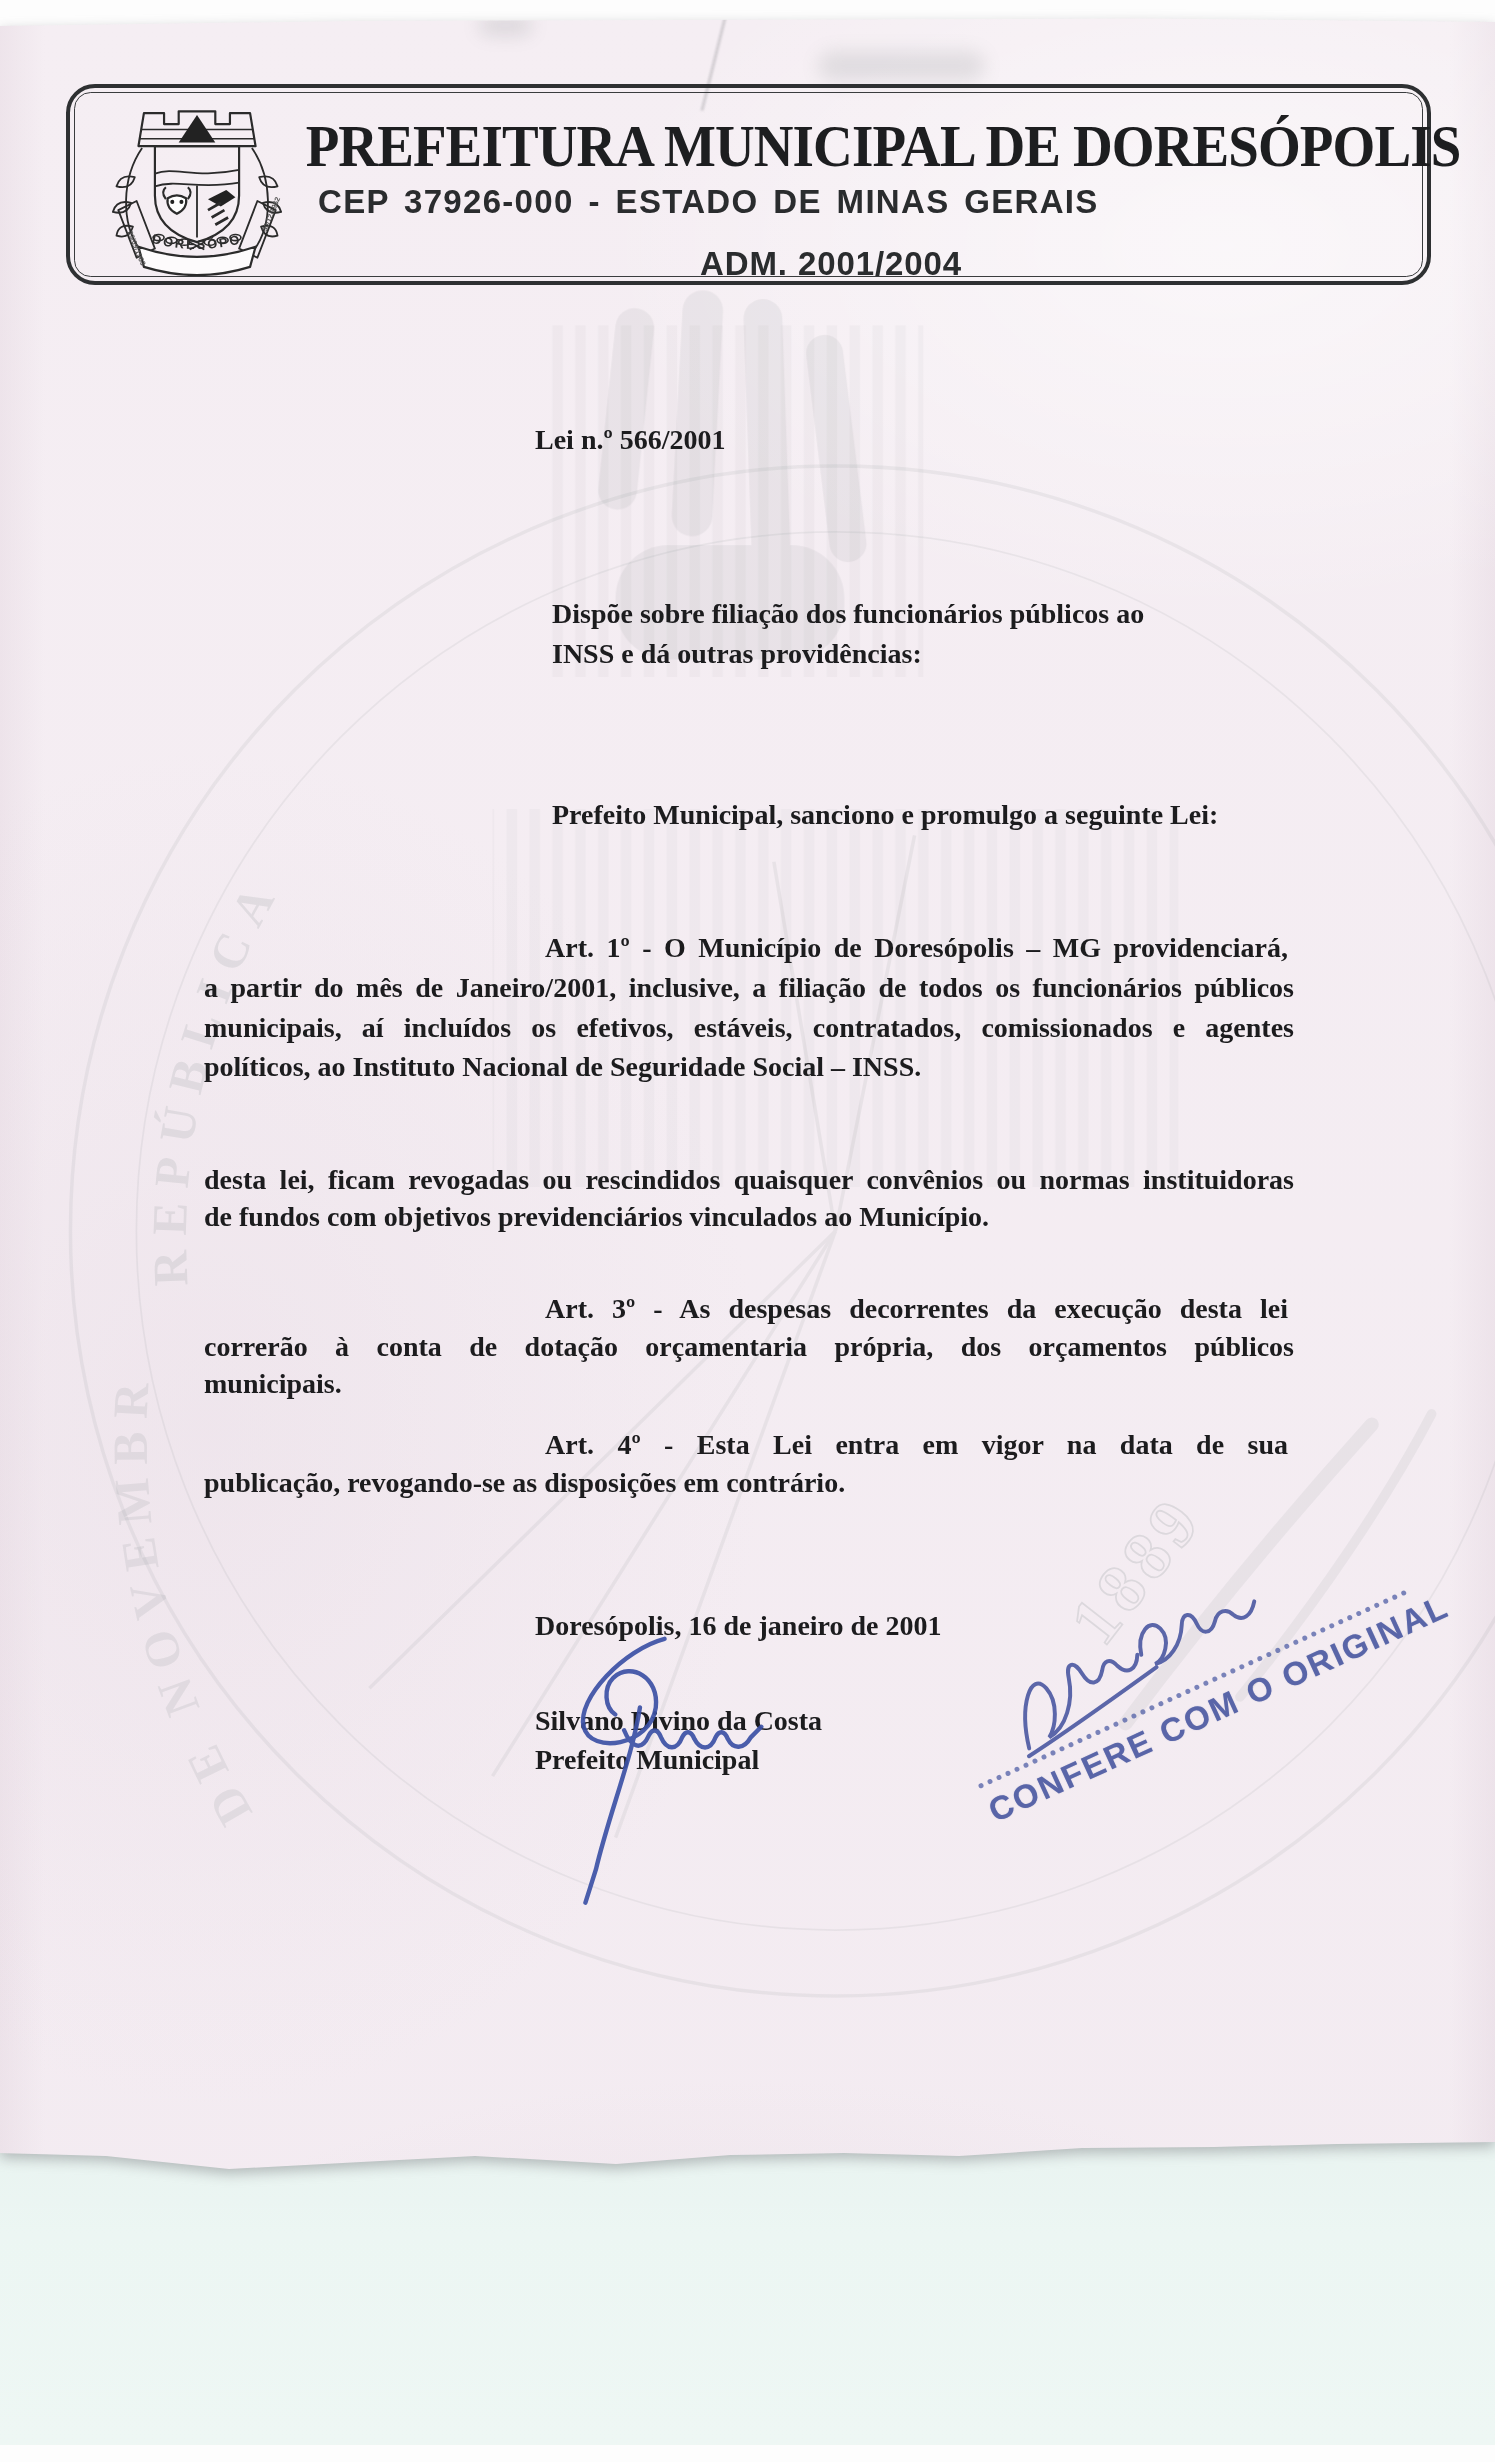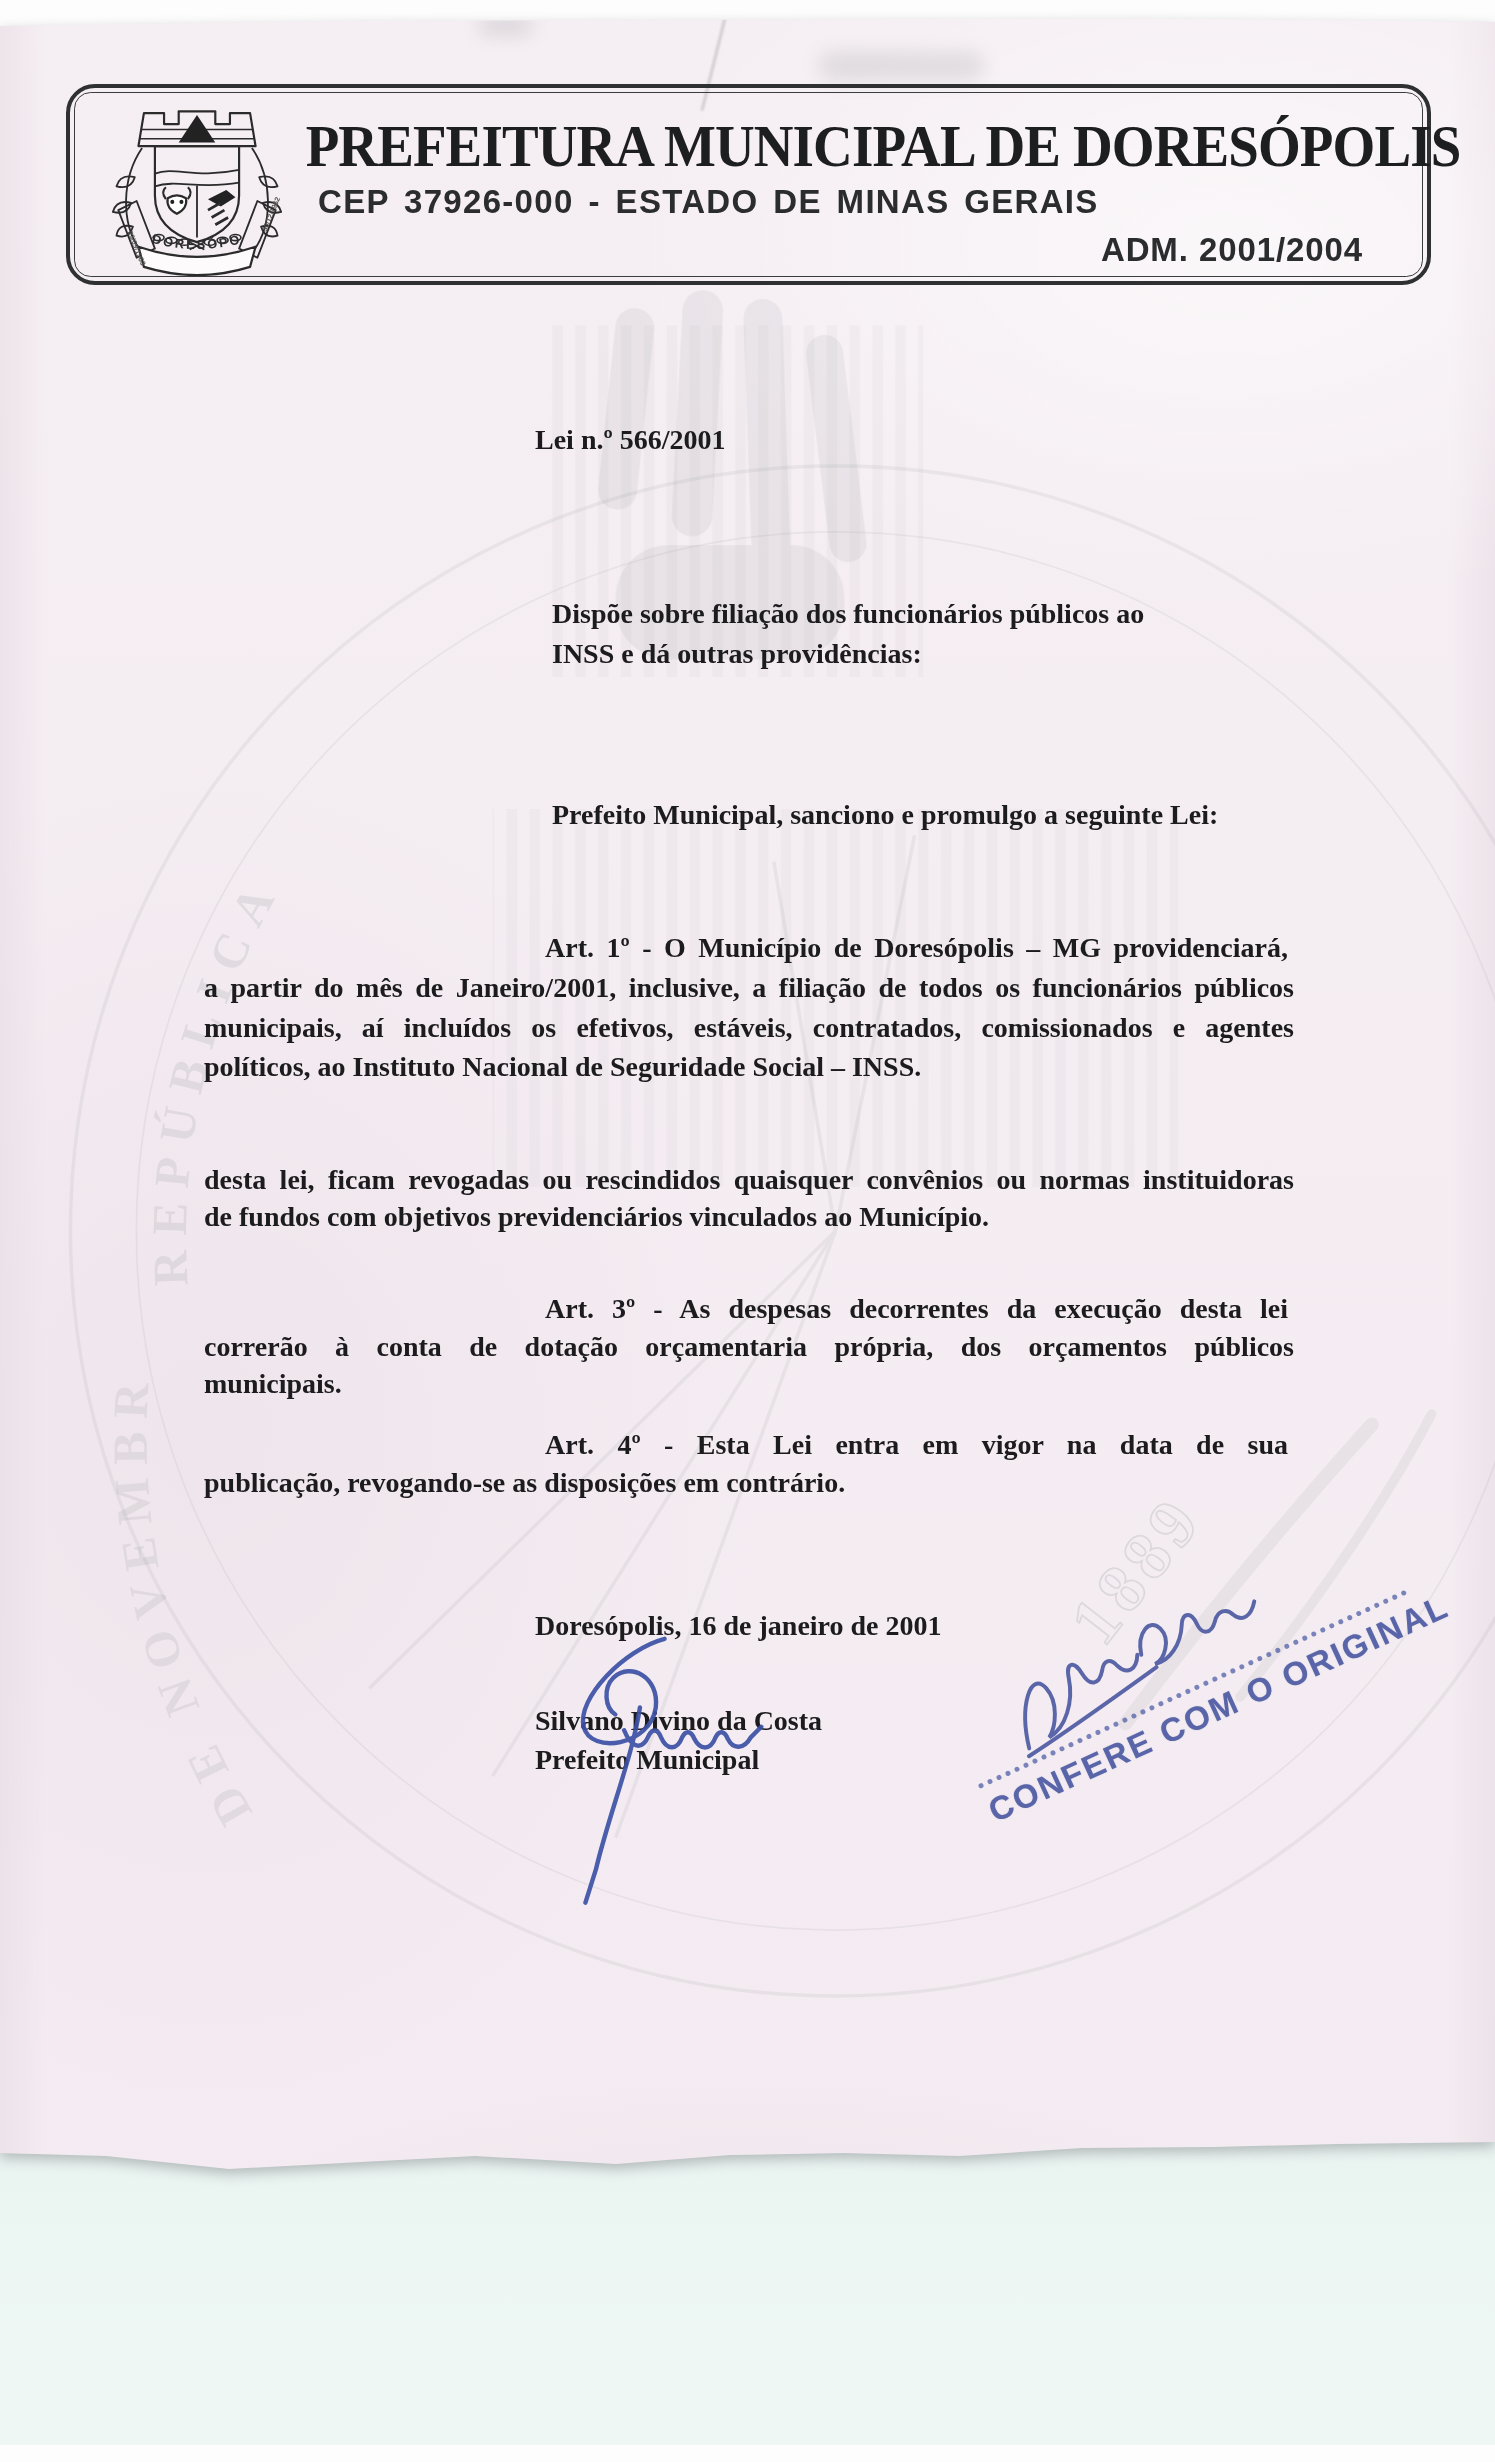--- a/index.html
+++ b/index.html
@@ -27,21 +27,21 @@
   
   .header-box{position:absolute;left:66px;top:84px;width:1357px;height:193px;
     border:4.4px solid #2e3032;border-radius:29px;}
   .header-inner{position:absolute;inset:4.4px;border:1.8px solid #3a3c3e;border-radius:16.7px;}
   .h-title{position:absolute;left:224px;top:24px;width:1178px;text-align:center;
     font-weight:700;font-size:55px;letter-spacing:-0.9px;color:#1d1e20;
     transform:scale(1,1.08);transform-origin:center top;white-space:nowrap;}
   .h-sub{position:absolute;left:248px;top:95px;width:1064px;
     font-family:"Liberation Sans","DejaVu Sans",sans-serif;font-weight:700;font-size:33px;
     letter-spacing:1.3px;word-spacing:4.4px;color:#2a2c2e;white-space:nowrap;}
-  .h-adm{position:absolute;left:229px;top:143px;width:1064px;text-align:right;
+  .h-adm{position:absolute;left:229px;top:157px;width:1064px;text-align:center;
     font-family:"Liberation Sans","DejaVu Sans",sans-serif;font-weight:700;font-size:33px;
     letter-spacing:0.9px;color:#2a2c2e;white-space:nowrap;}
   
   .line{position:absolute;font-weight:700;font-size:28px;line-height:1.25;color:#1c1c1e;}
   .jl{text-align:justify;text-align-last:justify;}
   
   .sig-svg{position:absolute;left:492px;top:1623px;width:317px;height:299px;}
   .stamp{position:absolute;left:952px;top:1728px;width:510px;height:176px;
     transform:rotate(-24.5deg);transform-origin:0 0;color:#5663a6;}
   .stamp-dots{width:470px;margin-top:62px;border-top:5.3px dotted rgba(80,95,165,.75);}

